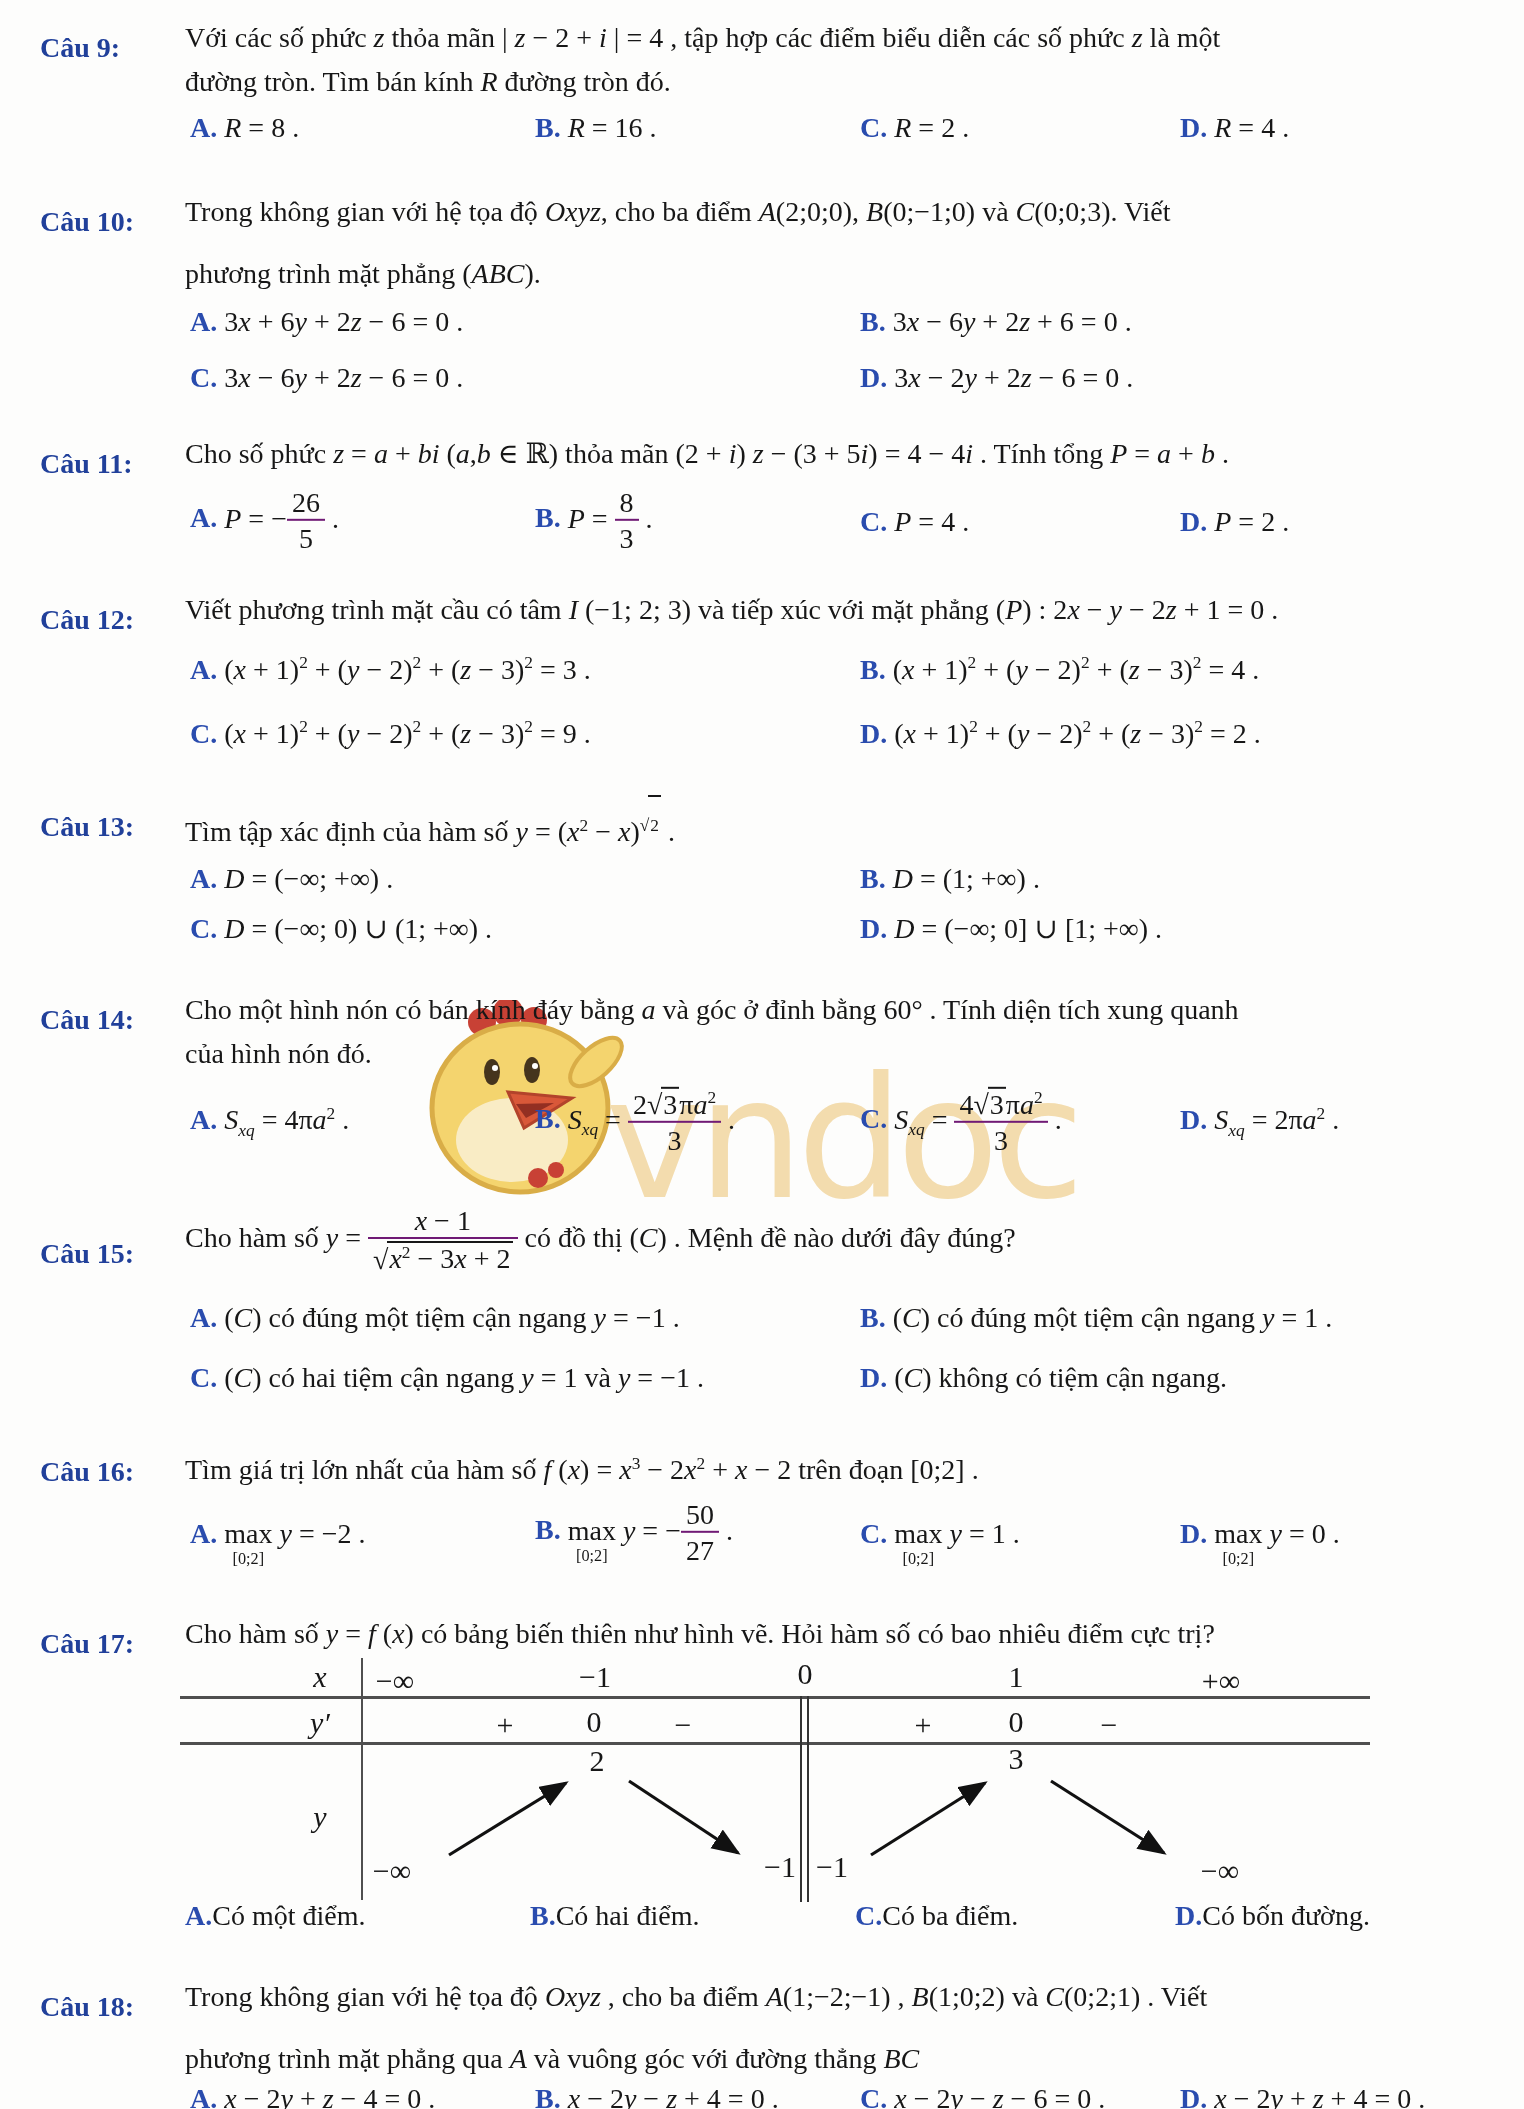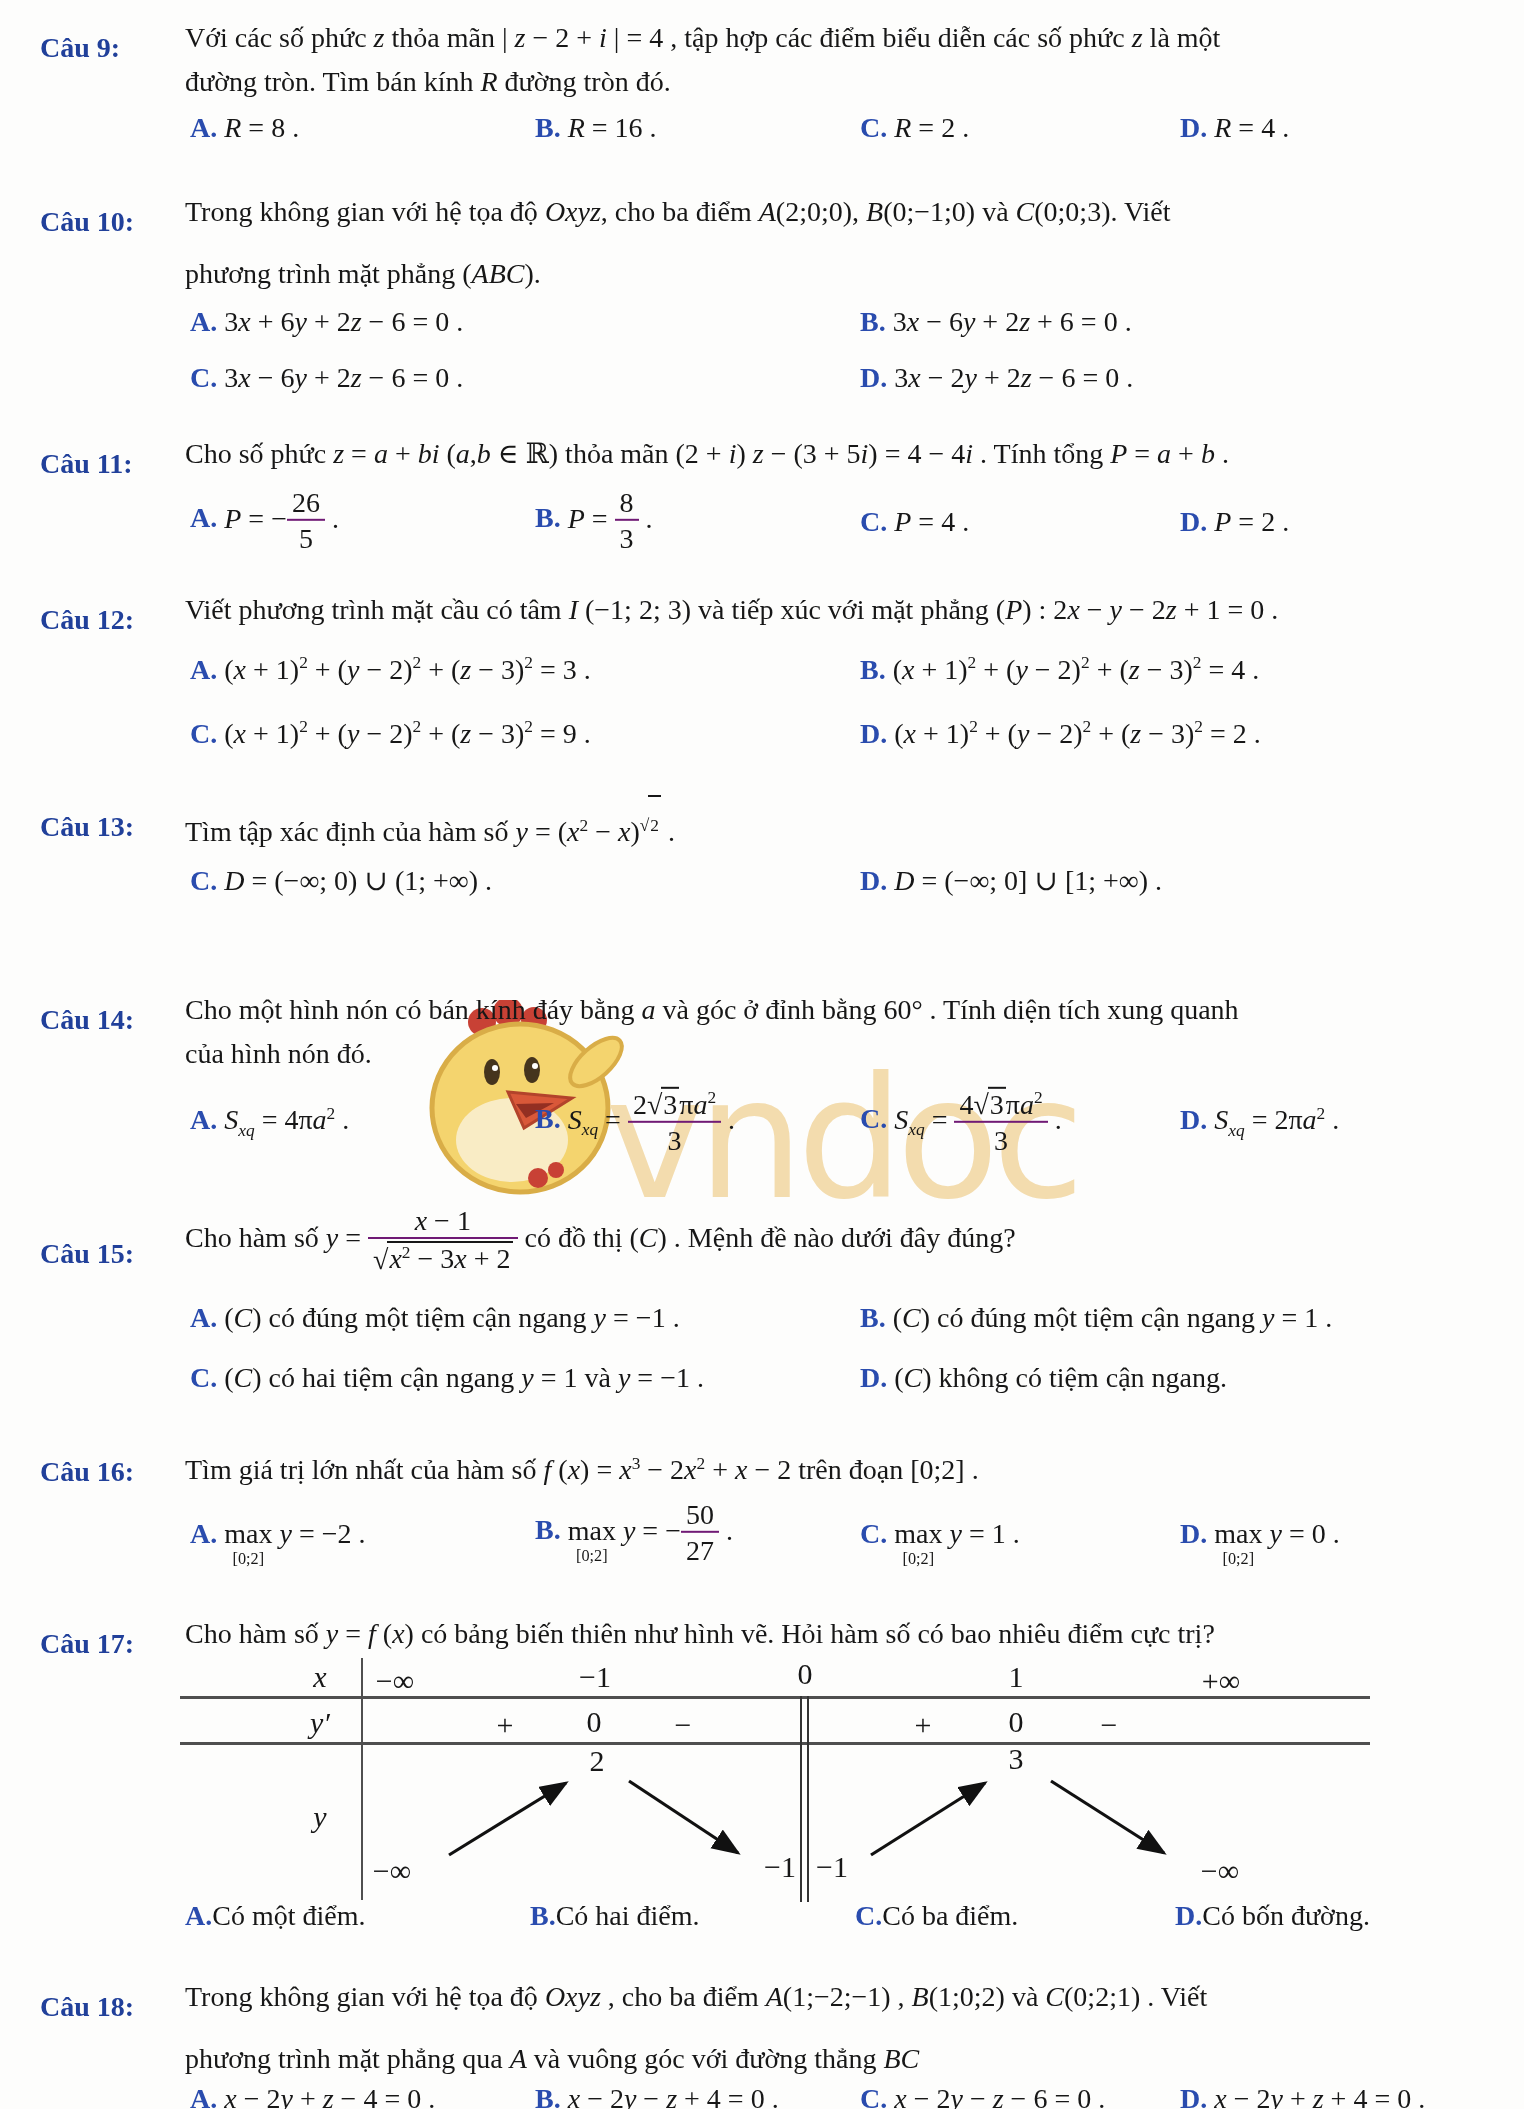--- a/index.html
+++ b/index.html
@@ -130,20 +130,24 @@
         <span class="opt c1"><b class="ol">C.</b> <span>(<i>x</i> + 1)<sup>2</sup> + (<i>y</i> − 2)<sup>2</sup> + (<i>z</i> − 3)<sup>2</sup> = 9 .</span></span>
         <span class="opt c3"><b class="ol">D.</b> <span>(<i>x</i> + 1)<sup>2</sup> + (<i>y</i> − 2)<sup>2</sup> + (<i>z</i> − 3)<sup>2</sup> = 2 .</span></span>
       </div>
     </div>
   </section>
 
   <section class="q" style="top:795px">
     <span class="qlabel">Câu 13:</span>
     <div class="qbody">
       <div class="qline h58">Tìm tập xác định của hàm số  <i>y</i> = (<i>x</i><sup>2</sup> − <i>x</i>)<sup><span class="sqrt">√<span class="rad">2</span></span></sup> .</div>
+      <div class="optrow oh46 mt2 vmid">
+        <span class="opt c1"><b class="ol">A.</b> <span><i>D</i> = (−∞; +∞) .</span></span>
+        <span class="opt c3"><b class="ol">B.</b> <span><i>D</i> = (1; +∞) .</span></span>
+      </div>
       <div class="optrow oh46 mt4 vmid">
         <span class="opt c1"><b class="ol">C.</b> <span><i>D</i> = (−∞; 0) ∪ (1; +∞) .</span></span>
         <span class="opt c3"><b class="ol">D.</b> <span><i>D</i> = (−∞; 0] ∪ [1; +∞) .</span></span>
       </div>
     </div>
   </section>
 
   <section class="q" style="top:988px">
     <span class="qlabel">Câu 14:</span>
     <div class="qbody">

